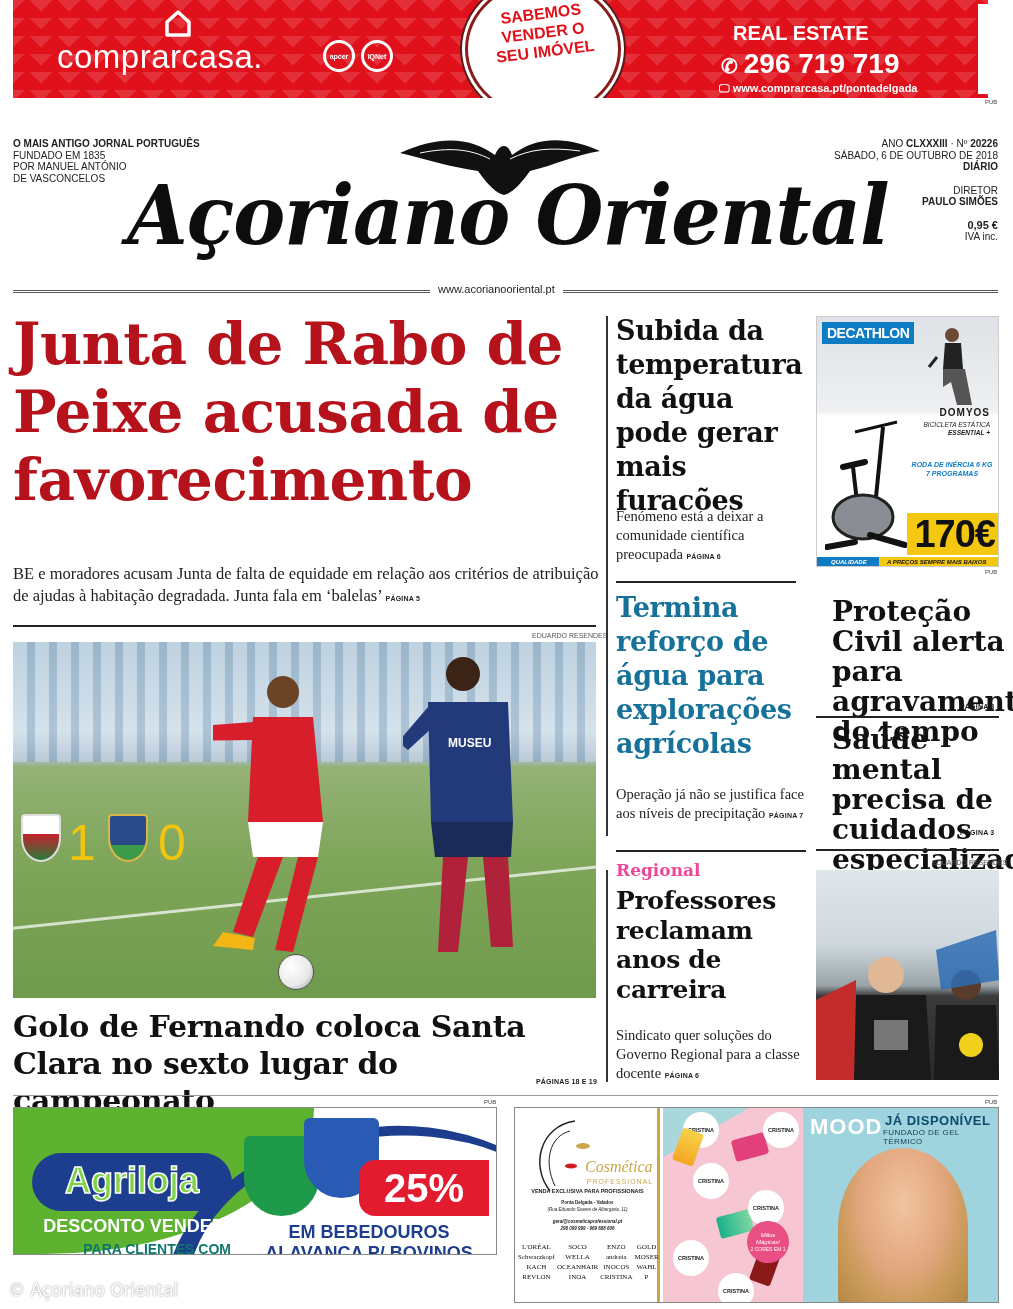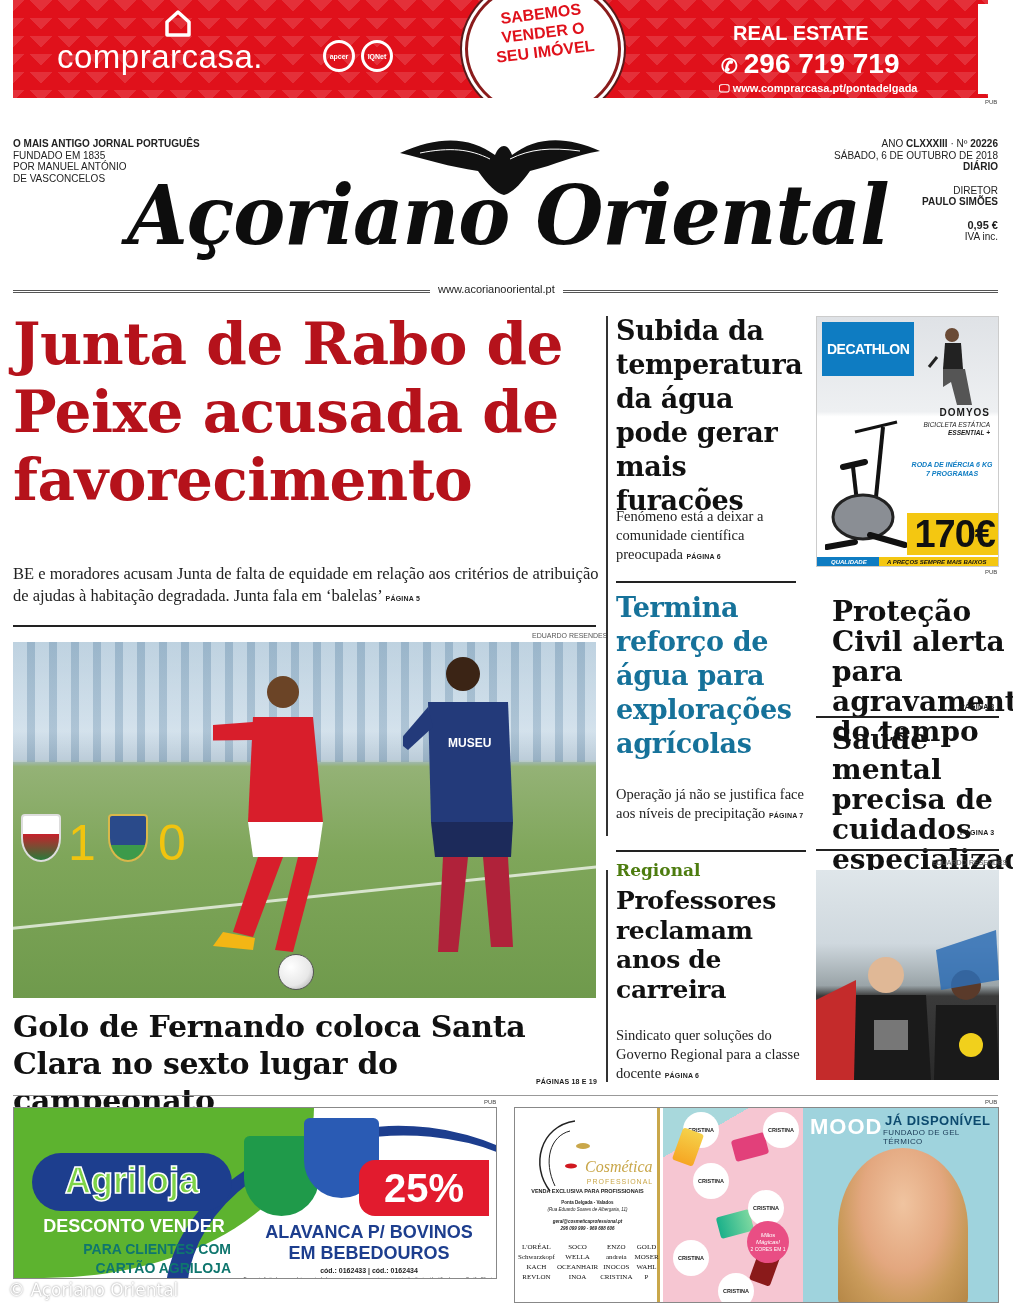--- a/index.html
+++ b/index.html
@@ -56,41 +56,41 @@
   .badge { position:absolute; top: 172px; width: 40px; height: 48px; border-radius: 4px 4px 50% 50%; }
   .ball { position:absolute; left: 265px; top: 312px; width: 36px; height: 36px; border-radius: 50%; background: radial-gradient(circle at 35% 35%, #fff 0%, #e8e8e8 60%, #999 100%); border: 1px solid #555; }
 
   .foot-title { left: 13px; top: 1008px; width: 590px; font-weight: bold; font-size: 30px; line-height: 37px; color: #111; letter-spacing: -0.3px; }
 
   
   .vline { width: 1.5px; background: #333; }
   .mid-h { left: 616px; width: 190px; font-weight: bold; font-size: 27px; line-height: 34px; color: #111; letter-spacing: -0.3px; }
   .mid-p { left: 616px; width: 190px; font-size: 14.5px; line-height: 19px; color: #222; }
   .mid-blue { color: #16729a; }
-  .kicker { left: 616px; top: 860px; color: #4d7c0f; font-weight: bold; font-size: 17px; }
+  .kicker { left: 616px; top: 860px; color: #ec4899; font-weight: bold; font-size: 17px; }
 
   
   .right-h { left: 832px; width: 190px; font-weight: bold; font-size: 28px; line-height: 30px; color: #111; }
   .dec-ad { left: 816px; top: 316px; width: 183px; height: 251px; overflow: hidden; border: 1px solid #ccc;
     background: linear-gradient(180deg, #dfe2e6 0%, #eef0f2 38%, #fff 40%, #fff 100%); }
-  .dec-logo { position:absolute; left: 5px; top: 5px; background: #0e7cc2; color: #fff; font-family:"Liberation Sans",sans-serif; font-weight: 900; font-size: 14px; padding: 19px 5px; letter-spacing: -0.5px; }
+  .dec-logo { position:absolute; left: 5px; top: 5px; background: #0e7cc2; color: #fff; font-family:"Liberation Sans",sans-serif; font-weight: 900; font-size: 14px; padding: 3px 5px; letter-spacing: -0.5px; }
   .dec-brand { position:absolute; right: 8px; top: 90px; font-family:"Liberation Sans",sans-serif; font-weight:bold; font-size: 10px; letter-spacing: 1px; }
   .dec-desc { position:absolute; right: 8px; top: 104px; text-align: right; font-family:"Liberation Sans",sans-serif; font-style: italic; font-size: 6.5px; line-height: 8px; }
   .dec-feat { position:absolute; left: 90px; top: 143px; width: 90px; text-align: center; color: #0e7cc2; font-family:"Liberation Sans",sans-serif; font-weight:bold; font-style: italic; font-size: 7px; line-height: 9px; }
   .dec-price { position:absolute; left: 90px; top: 196px; width: 92px; height: 42px; background: #f4c711; color: #111; font-family:"Liberation Sans",sans-serif; font-weight:900; font-size: 38px; text-align:right; padding-right: 4px; line-height: 42px; letter-spacing: -1px; }
   .dec-bar { position:absolute; left: 0; top: 240px; width: 100%; height: 10px; display:flex; font-family:"Liberation Sans",sans-serif; font-weight:bold; font-style: italic; font-size: 6px; line-height: 10px; }
   .dec-bar .q { width: 62px; background: #0e7cc2; color: #fff; padding-left: 14px; }
   .dec-bar .p { flex:1; background: #f4c711; color: #111; padding-left: 8px; }
   .bike { position:absolute; left: 8px; top: 100px; width: 95px; height: 140px; }
 
   .protest { left: 816px; top: 870px; width: 183px; height: 210px; overflow: hidden;
     background: linear-gradient(180deg, #dfe6ea 0%, #cfd8de 35%, #9aa4a8 55%, #3a3a3a 60%, #2a2a2a 100%); }
 
   
-  .agri { left: 13px; top: 1107px; width: 484px; height: 172px; overflow: hidden; border: 1px solid #888; background: #fff; }
+  .agri { left: 13px; top: 1107px; width: 484px; height: 148px; overflow: hidden; border: 1px solid #888; background: #fff; }
   .agri .green { position:absolute; left:0; top:0; width: 300px; height: 100%; background: #5db32f; border-radius: 0 0 90% 0 / 0 0 100% 0; }
   .agri .swoosh { position:absolute; left: 150px; top: 20px; width: 420px; height: 300px; border-radius: 50%; border-left: 22px solid #1d3e8e; border-top: 10px solid #1d3e8e; transform: rotate(-10deg); }
   .agri .pill { position:absolute; left: 18px; top: 45px; width: 200px; height: 58px; border-radius: 30px; background: #1d3e8e; color: #7ed348; font-family:"Liberation Sans",sans-serif; font-weight:900; font-size: 36px; text-align:center; line-height: 56px; -webkit-text-stroke: 1.5px #fff; }
   .agri .d1 { position:absolute; left: 20px; top: 108px; width: 200px; text-align:center; color:#fff; font-family:"Liberation Sans",sans-serif; font-weight:900; font-size: 18px; }
   .agri .d2 { position:absolute; left: 17px; top: 132px; width: 200px; text-align:right; color:#0f766e; font-family:"Liberation Sans",sans-serif; font-weight:900; font-size: 14px; line-height: 19px; }
   .agri .pct { position:absolute; left: 345px; top: 52px; width: 130px; height: 56px; background: #e21b2e; border-radius: 16px 0 0 16px; color:#fff; font-family:"Liberation Sans",sans-serif; font-weight:900; font-size: 40px; text-align:center; line-height: 56px; }
   .agri .b1 { position:absolute; left: 225px; top: 114px; width: 260px; text-align:center; color:#1d3e8e; font-family:"Liberation Sans",sans-serif; font-weight:900; font-size: 18px; line-height: 21px; }
   .agri .cod { position:absolute; left: 225px; top: 159px; width: 260px; text-align:center; color:#222; font-family:"Liberation Sans",sans-serif; font-weight:bold; font-size: 7px; }
   .agri .fine { position:absolute; left: 225px; top: 169px; width: 260px; text-align:center; color:#444; font-family:"Liberation Sans",sans-serif; font-size: 4.5px; line-height: 6px; }
   .bowl { position:absolute; width: 75px; height: 80px; border-radius: 6px 6px 40px 40px; }
@@ -268,22 +268,22 @@
   <div class="pill">Agriloja</div>
   <div class="d1">DESCONTO VENDER</div>
   <div class="d2">
       <div>PARA CLIENTES COM</div>
       <div>CARTÃO AGRILOJA</div>
     </div>
   <div class="bowl" style="left:230px; top:28px; background:#1f9a4a;"></div>
   <div class="bowl" style="left:290px; top:10px; background:#2a5bb4;"></div>
   <div class="pct">25%</div>
   <div class="b1">
+      <div>EM BEBEDOUROS</div>
       <div>ALAVANCA P/ BOVINOS</div>
-      <div>EM BEBEDOUROS</div>
     </div>
   <div class="cod">cód.: 0162433 | cód.: 0162434</div>
   <div class="fine">Desconto limitado aos produtos assinalados e para compras a pronto pagamento de clientes identificados com Cartão Cliente Agriloja, na loja Agriloja da Região Autónoma dos Açores, entre 1 e 31 de Outubro de 2018, salvo rutura de stock e não acumulável com outras campanhas em vigor. IVA à taxa legal em vigor.</div>
 </div>
 
 <div class="abs pub" style="left:985px; top:1099px">PUB</div>
 <div class="abs cos">
   <div class="left">
     <svg style="position:absolute; left:10px; top:8px; width:70px; height:80px;" viewBox="0 0 70 80">
       <path d="M50 5 C15 10 5 50 25 75" stroke="#222" stroke-width="1.5" fill="none"></path>

